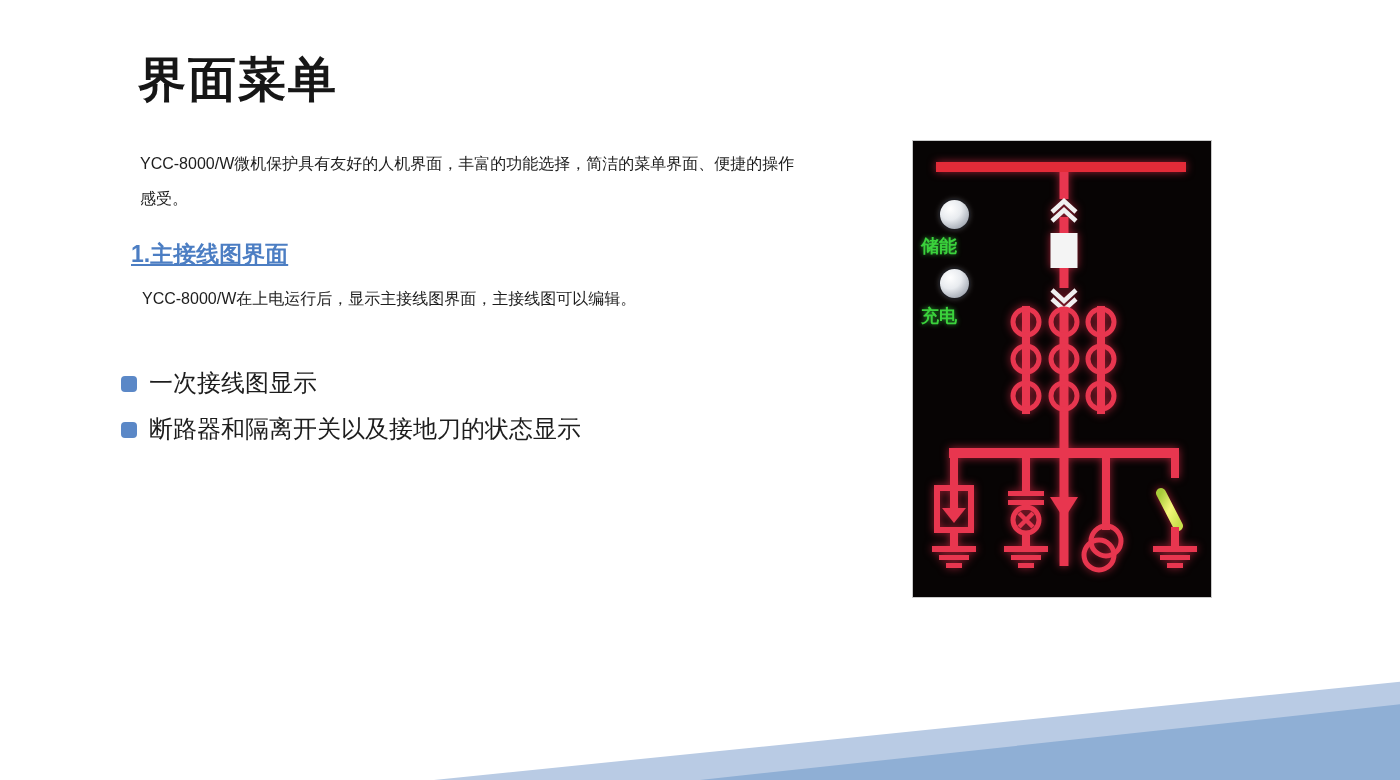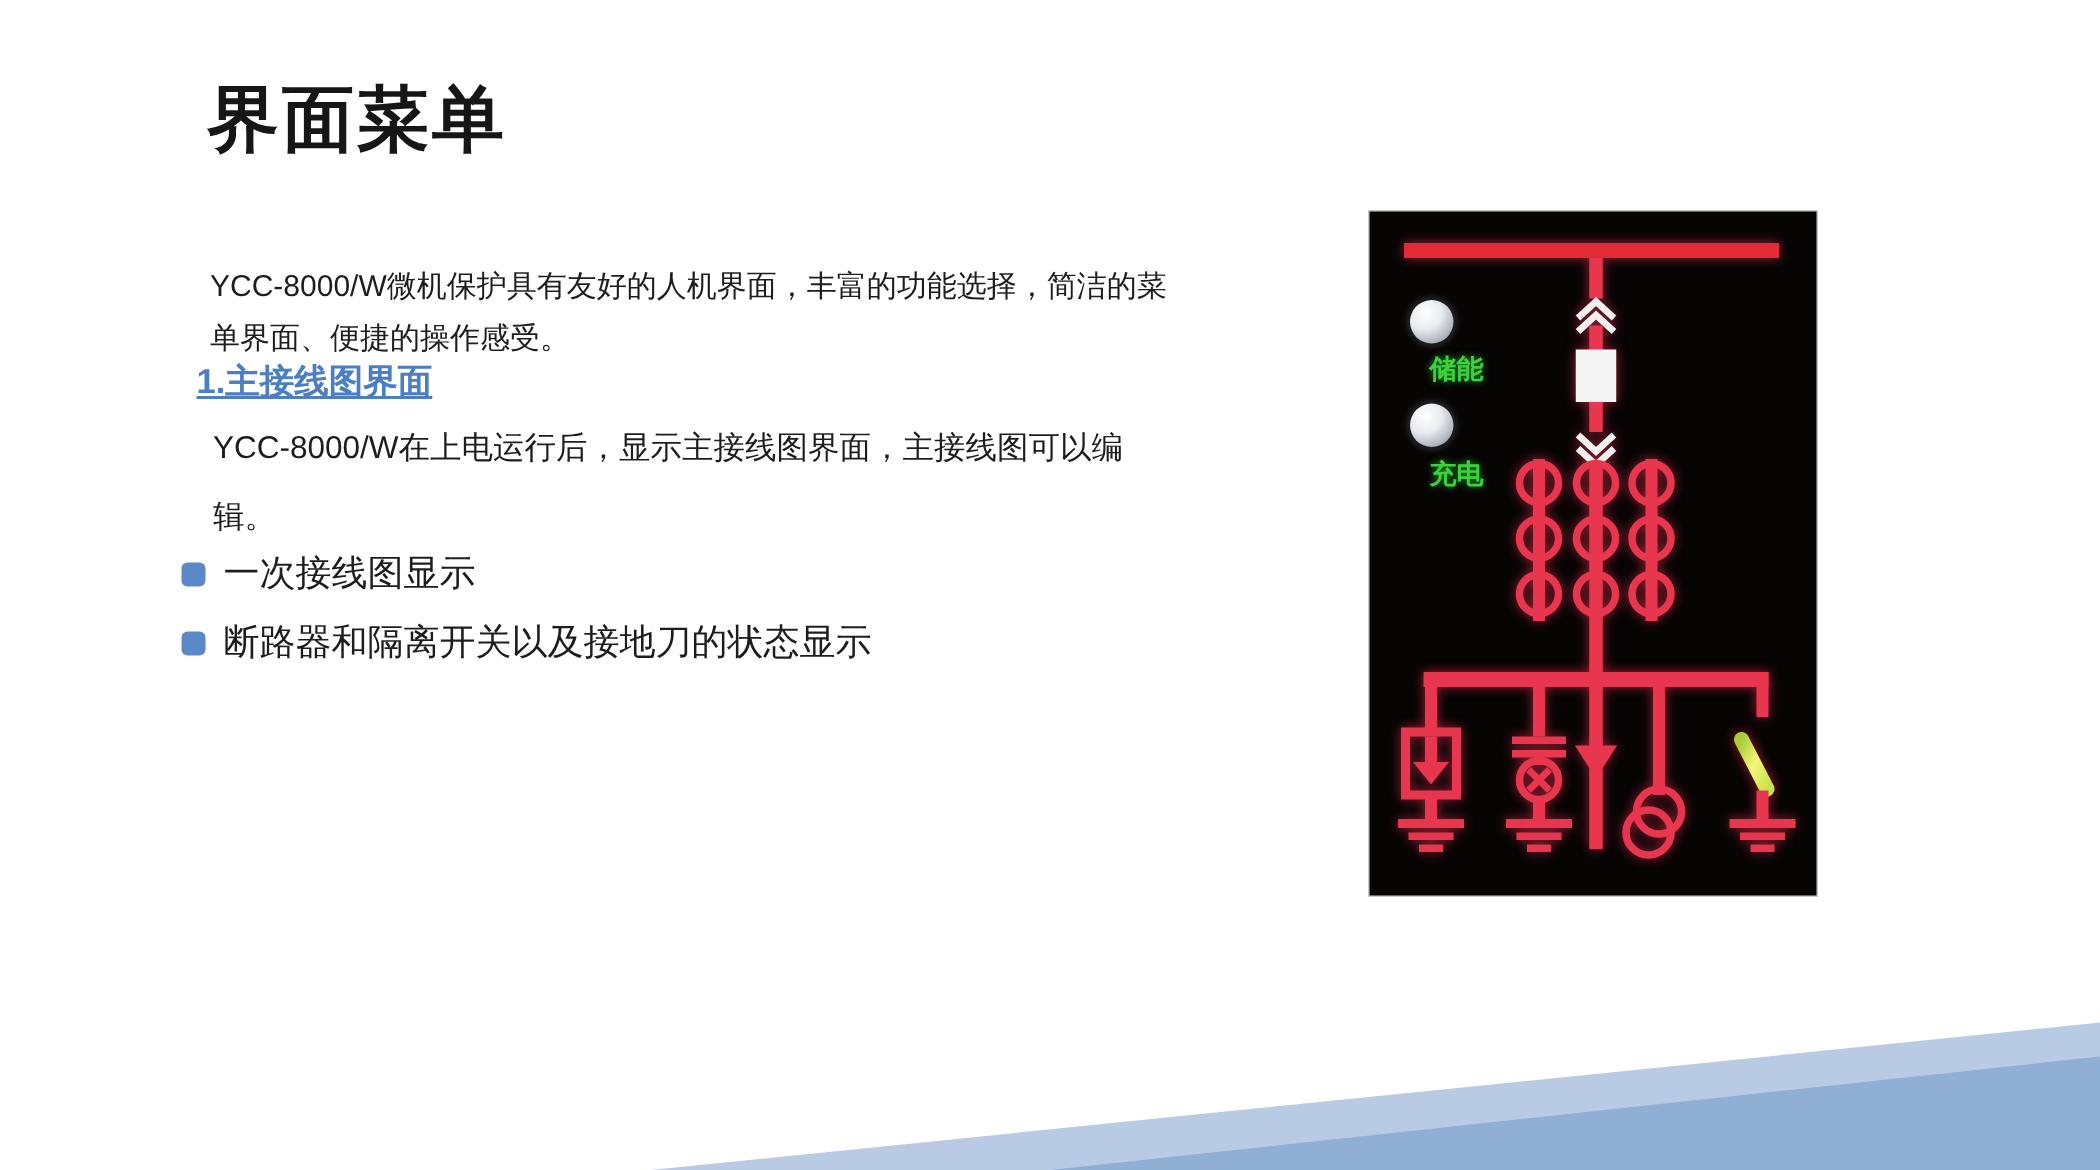--- a/index.html
+++ b/index.html
@@ -13,29 +13,29 @@
   }
 
   
   .title {
     position:absolute; left:138px; top:48px;
     font-size:48px; font-weight:600; color:#161616;
     letter-spacing:2px;
   }
   .intro {
     position:absolute; left:140px; top:146px; width:655px;
-    font-size:20px; line-height:35px; color:#1d1d1d;margin-top:28px;
+    font-size:16px; line-height:35px; color:#1d1d1d;
   }
   .section-heading {
     position:absolute; left:131px; top:239px;
     font-size:23px; font-weight:bold; color:#4c7ec3;text-decoration:underline;
   }
   .section-body {
     position:absolute; left:142px; top:276px; width:628px;
-    font-size:21px; line-height:46px; color:#1d1d1d;
+    font-size:16px; line-height:46px; color:#1d1d1d;
   }
   .bullet-list {
     position:absolute; left:121px; top:360px; width:668px;
     list-style:none;
   }
   .bullet-list li {
     font-size:24px; line-height:46px; color:#1d1d1d;
   }
   .bullet-marker {
     display:inline-block; width:16px; height:16px;
@@ -53,21 +53,21 @@
   .panel svg { position:absolute; left:0; top:0;
     filter:drop-shadow(0 0 4px rgba(235,45,75,0.65)); }
   .led {
     position:absolute; width:29px; height:29px; border-radius:50%;
     background:radial-gradient(circle at 35% 30%, #ffffff 0%, #e8ebef 40%, #aab0ba 75%, #6e737c 100%);
     box-shadow:0 0 0 2px rgba(25,25,30,0.9), 0 0 6px rgba(255,255,255,0.35);
   }
   .led-1 { left:27px; top:59px; }
   .led-2 { left:27px; top:128px; }
   .led-label {
-    position:absolute; left:8px; width:68px; text-align:right;
+    position:absolute; left:8px; width:68px; text-align:left;
     font-size:18px; font-weight:bold; color:#3bd23c;
     text-shadow:0 0 5px rgba(60,220,70,0.7);
   }
   .led-label-1 { top:93px; }
   .led-label-2 { top:163px; }
 
   
   .band { position:absolute; left:0; top:0; width:1400px; height:780px; pointer-events:none; }
   .band-light { background:#b9cbe4; clip-path:polygon(31% 100%, 100% 87.4%, 100% 100%); }
   .band-dark  { background:#8fafd5; clip-path:polygon(50% 100%, 100% 90.3%, 100% 100%); }

